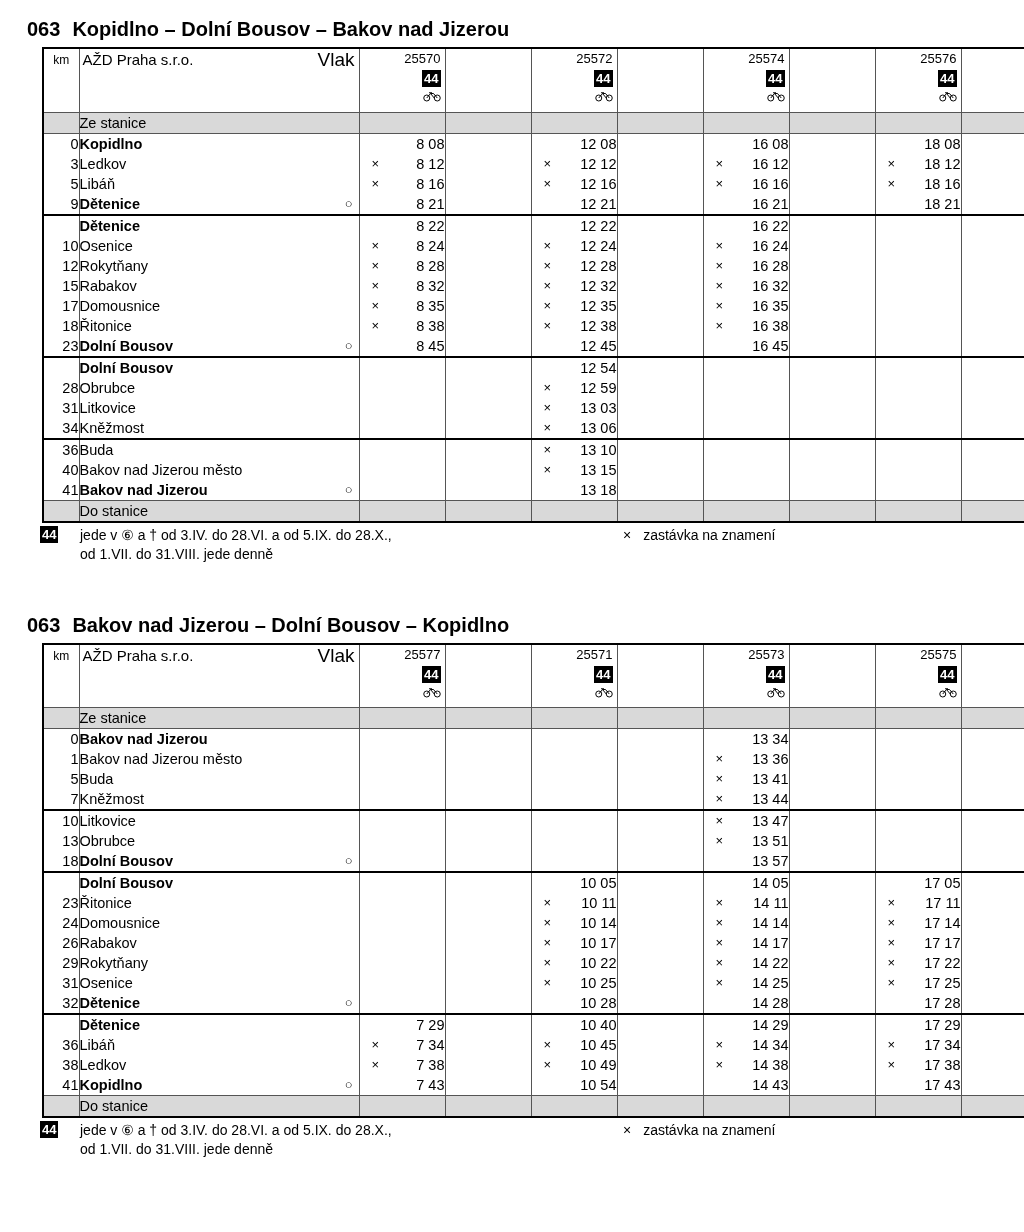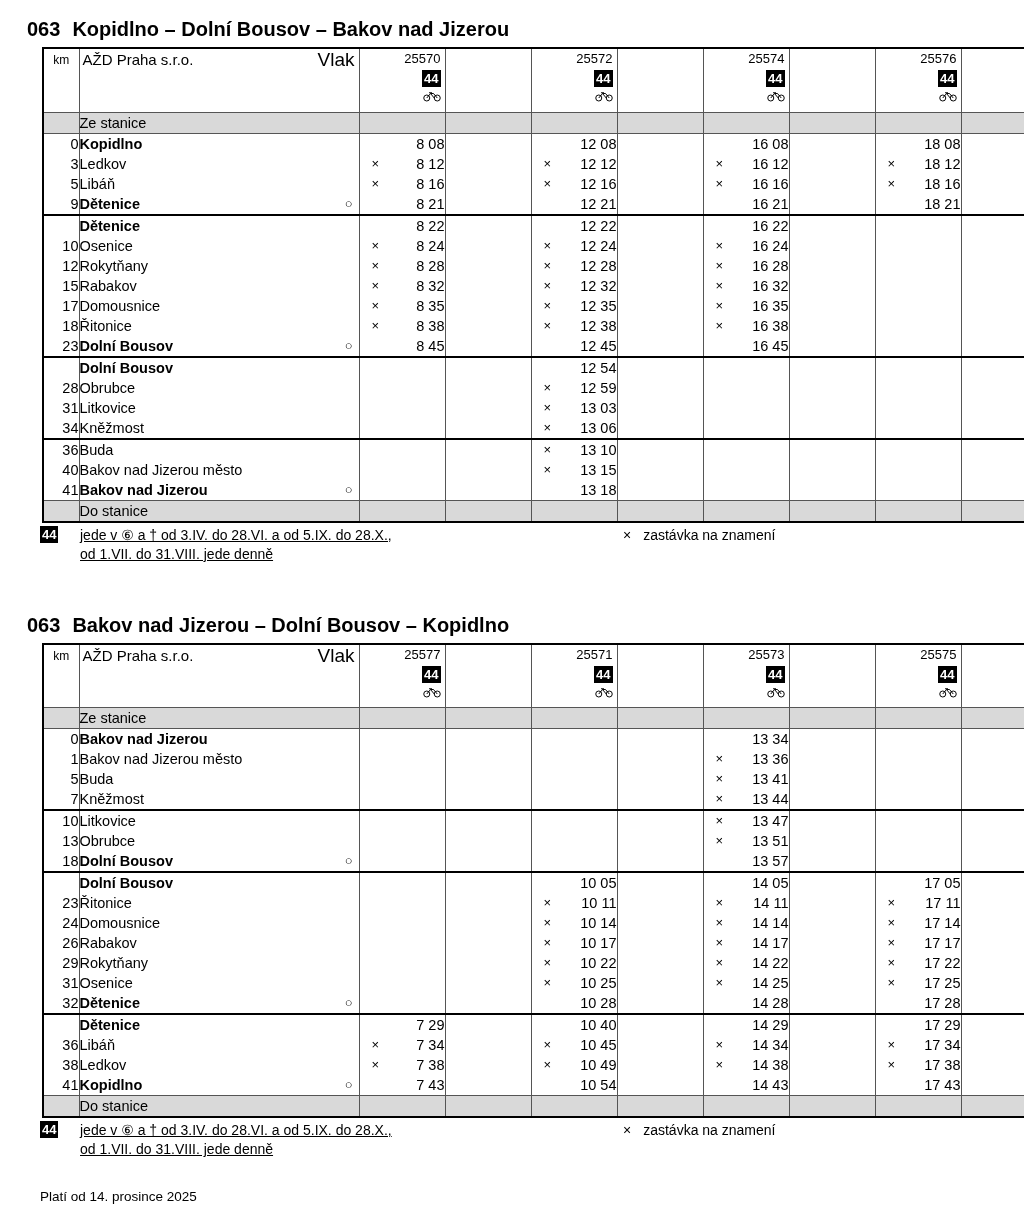--- a/index.html
+++ b/index.html
@@ -94,21 +94,21 @@
     position: relative;
     height: 40px;
     font-size: 14px;
     line-height: 19px;
   }
   .footnote .fbadge {
     position: absolute; left: 0; top: 0;
     background: #000; color: #fff; font-weight: bold;
     font-size: 13px; line-height: 15px; padding: 1px 2px;
   }
-  .footnote .ftext { position: absolute; left: 40px; top: 0; white-space: nowrap; text-decoration: underline; }
+  .footnote .ftext { position: absolute; left: 40px; top: 0; white-space: nowrap; }
   .footnote .fright { position: absolute; left: 583px; top: 0; white-space: nowrap; }
   .footnote .fright .xs { margin-right: 12px; }
 
   .spacer-1 { height: 48px; }
   .valid {
     margin-left: 40px;
     margin-top: 28px;
     font-size: 13.5px;
   }
 </style>
@@ -733,14 +733,13 @@
         <div class="footnote">
           <span class="fbadge">44</span>
           <div class="ftext">
             <div>jede v ⑥ a † od 3.IV. do 28.VI. a od 5.IX. do 28.X.,</div>
             <div>od 1.VII. do 31.VIII. jede denně</div>
           </div>
           <div class="fright"><span class="xs">×</span><span>zastávka na znamení</span></div>
         </div>
       </div>
     </div>
-  <div class="valid">Platí od 14. prosince 2025</div>
 </div>
 
 </body></html>

